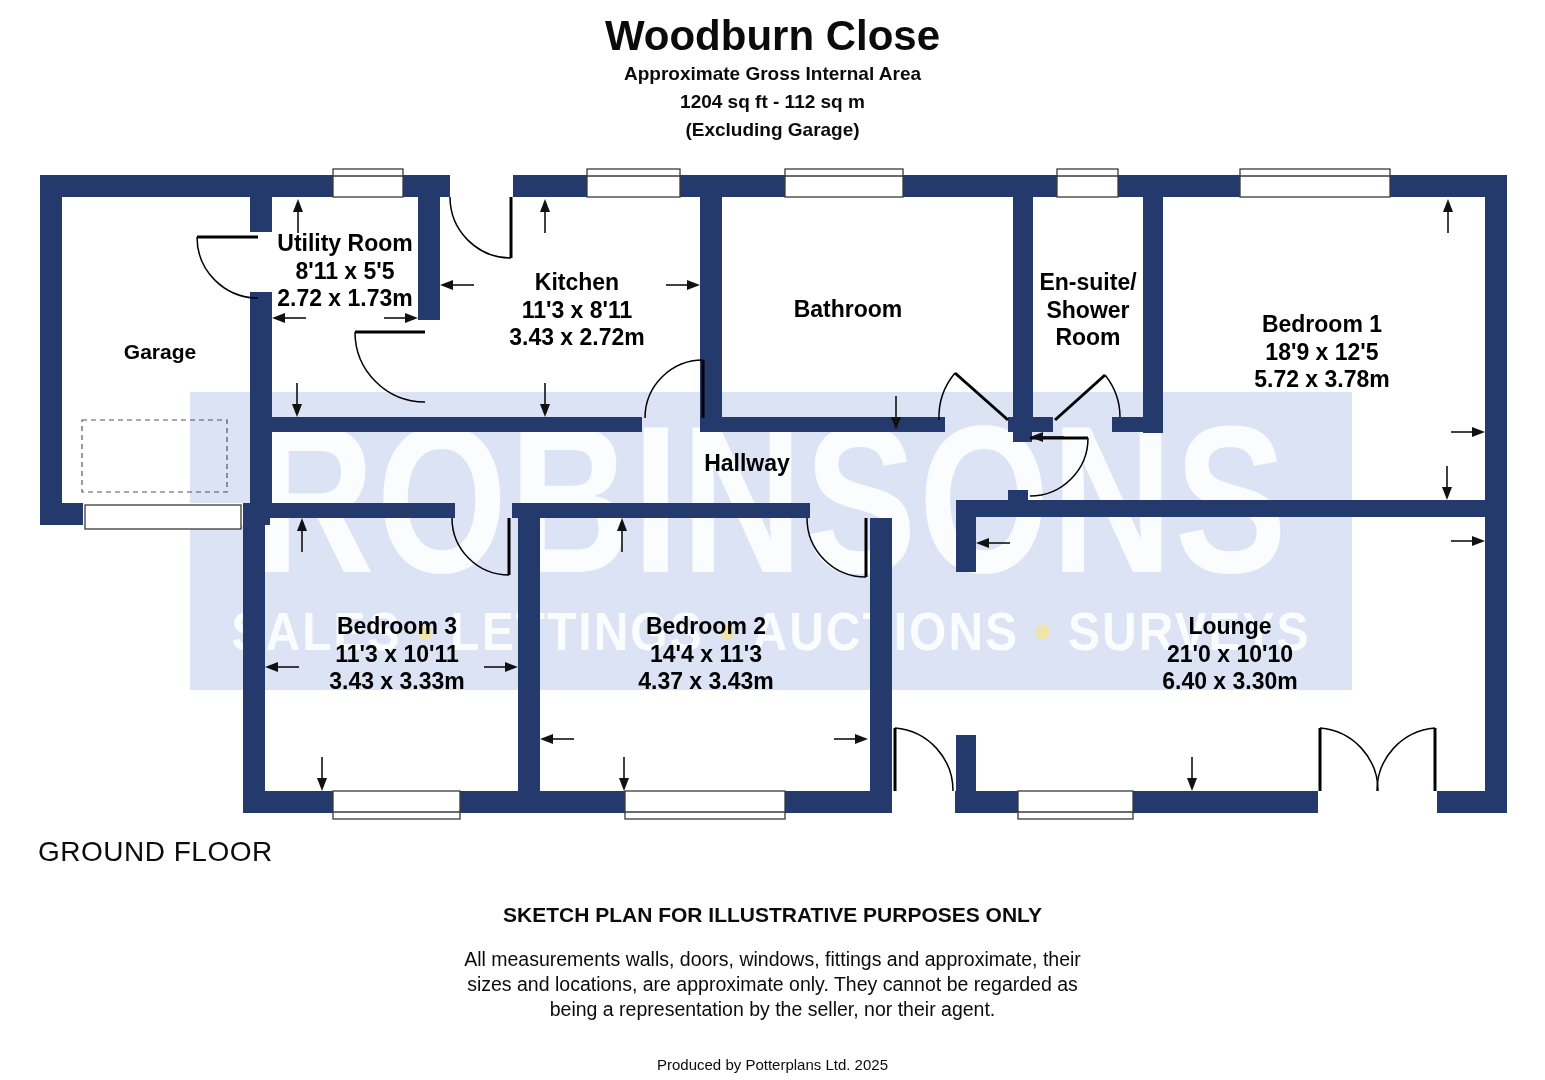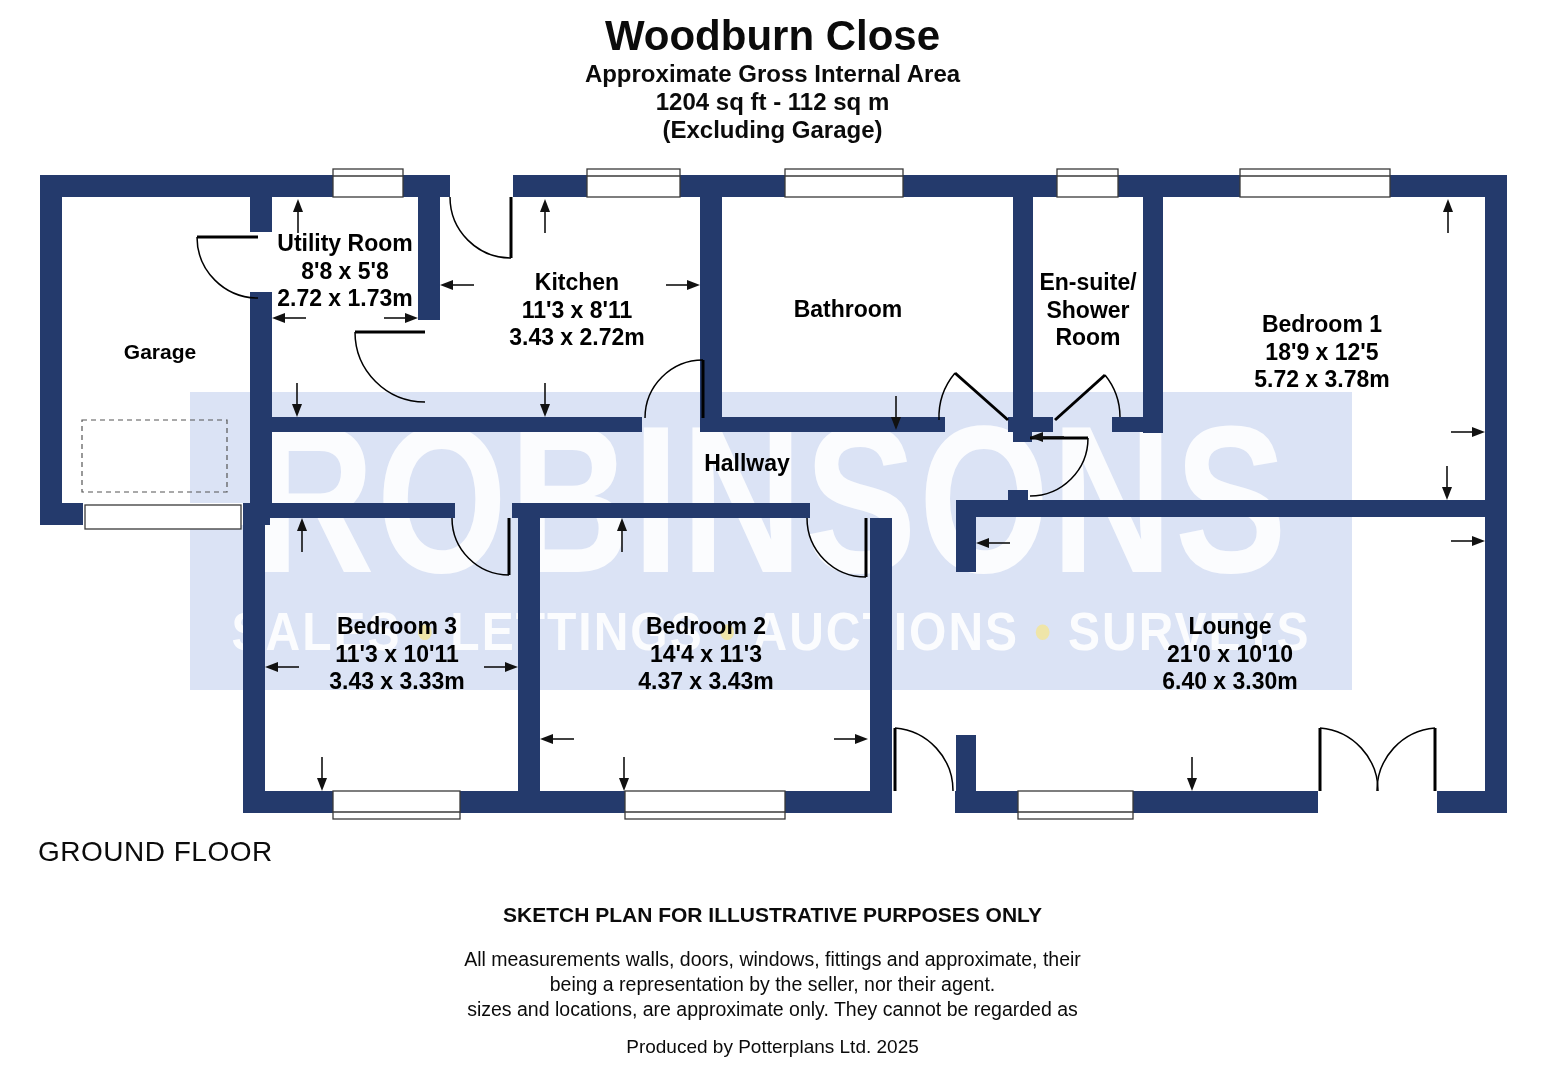--- a/index.html
+++ b/index.html
@@ -4,21 +4,21 @@
 <title>Floor Plan</title>
 <style>
   html,body{margin:0;padding:0;background:#ffffff;}
   .stage{position:relative;width:1545px;height:1080px;background:#ffffff;
          font-family:"Liberation Sans",sans-serif;overflow:hidden;}
   .abs{position:absolute;}
 
   
   .title-block{left:0;right:0;top:12px;text-align:center;color:#0b0b0b;}
   .title-name{font-size:42px;font-weight:bold;line-height:48px;}
-  .title-sub{font-size:24px;font-weight:bold;line-height:28px;}
+  .title-sub{font-size:19px;font-weight:bold;line-height:28px;}
 
   
   .band{left:190px;top:392px;width:1162px;height:298px;background:#dbe3f5;}
   .wm{left:190px;top:392px;width:1162px;height:298px;display:flex;flex-direction:column;
       align-items:center;justify-content:center;color:rgba(255,255,255,0.88);border-radius:7px;}
   .wm-brand{font-size:168px;font-weight:bold;line-height:150px;letter-spacing:2px;
             transform:scaleY(1.25);white-space:nowrap;}
   .wm-tagline{display:flex;align-items:center;font-size:48px;font-weight:bold;
               letter-spacing:2px;margin-top:30px;transform:scaleY(1.12);white-space:nowrap;}
   .wm-dot{color:#efe5a8;margin:0 15px;}
@@ -28,21 +28,21 @@
 
   
   .room-label{position:absolute;transform:translateX(-50%);text-align:center;color:#000;
               font-weight:bold;font-size:23px;line-height:27.5px;white-space:nowrap;}
 
   
   .ground-floor{left:38px;top:836px;font-size:28px;font-weight:normal;color:#0b0b0b;letter-spacing:0.5px;}
   .footer{left:0;right:0;top:903px;text-align:center;color:#0b0b0b;}
   .footer-heading{font-size:21px;font-weight:bold;line-height:24px;}
   .footer-disclaimer{margin-top:20px;font-size:19.5px;line-height:25px;}
-  .footer-produced{margin-top:14px;font-size:19px;}
+  .footer-produced{margin-top:34px;font-size:15px;}
 </style>
 </head>
 <body>
 
 <div class="stage">
 
   <div class="abs title-block">
     <div class="title-name">Woodburn Close</div>
     <div class="title-sub">Approximate Gross Internal Area</div>
     <div class="title-sub">1204 sq ft - 112 sq m</div>
@@ -294,21 +294,21 @@
         </g>
       </g>
   </svg>
 
   <div class="room-label" style="left:160px;top:338px">
     <div style="font-size:21px">Garage</div>
   </div>
 
   <div class="room-label" style="left:345px;top:230px">
     <div>Utility Room</div>
-    <div>8'8 x 5'8</div>
+    <div>8'11 x 5'5</div>
     <div>2.72 x 1.73m</div>
   </div>
 
   <div class="room-label" style="left:577px;top:269px">
     <div>Kitchen</div>
     <div>11'3 x 8'11</div>
     <div>3.43 x 2.72m</div>
   </div>
 
   <div class="room-label" style="left:848px;top:296px">
@@ -348,19 +348,19 @@
     <div>21'0 x 10'10</div>
     <div>6.40 x 3.30m</div>
   </div>
 
   <div class="abs ground-floor">GROUND FLOOR</div>
 
   <div class="abs footer">
     <div class="footer-heading">SKETCH PLAN FOR ILLUSTRATIVE PURPOSES ONLY</div>
     <div class="footer-disclaimer">
       <div>All measurements walls, doors, windows, fittings and approximate, their</div>
+      <div>sizes and locations, are approximate only. They cannot be regarded as</div>
       <div>being a representation by the seller, nor their agent.</div>
-      <div>sizes and locations, are approximate only. They cannot be regarded as</div>
     </div>
     <div class="footer-produced">Produced by Potterplans Ltd. 2025</div>
   </div>
 
 </div>
 
 </body></html>

